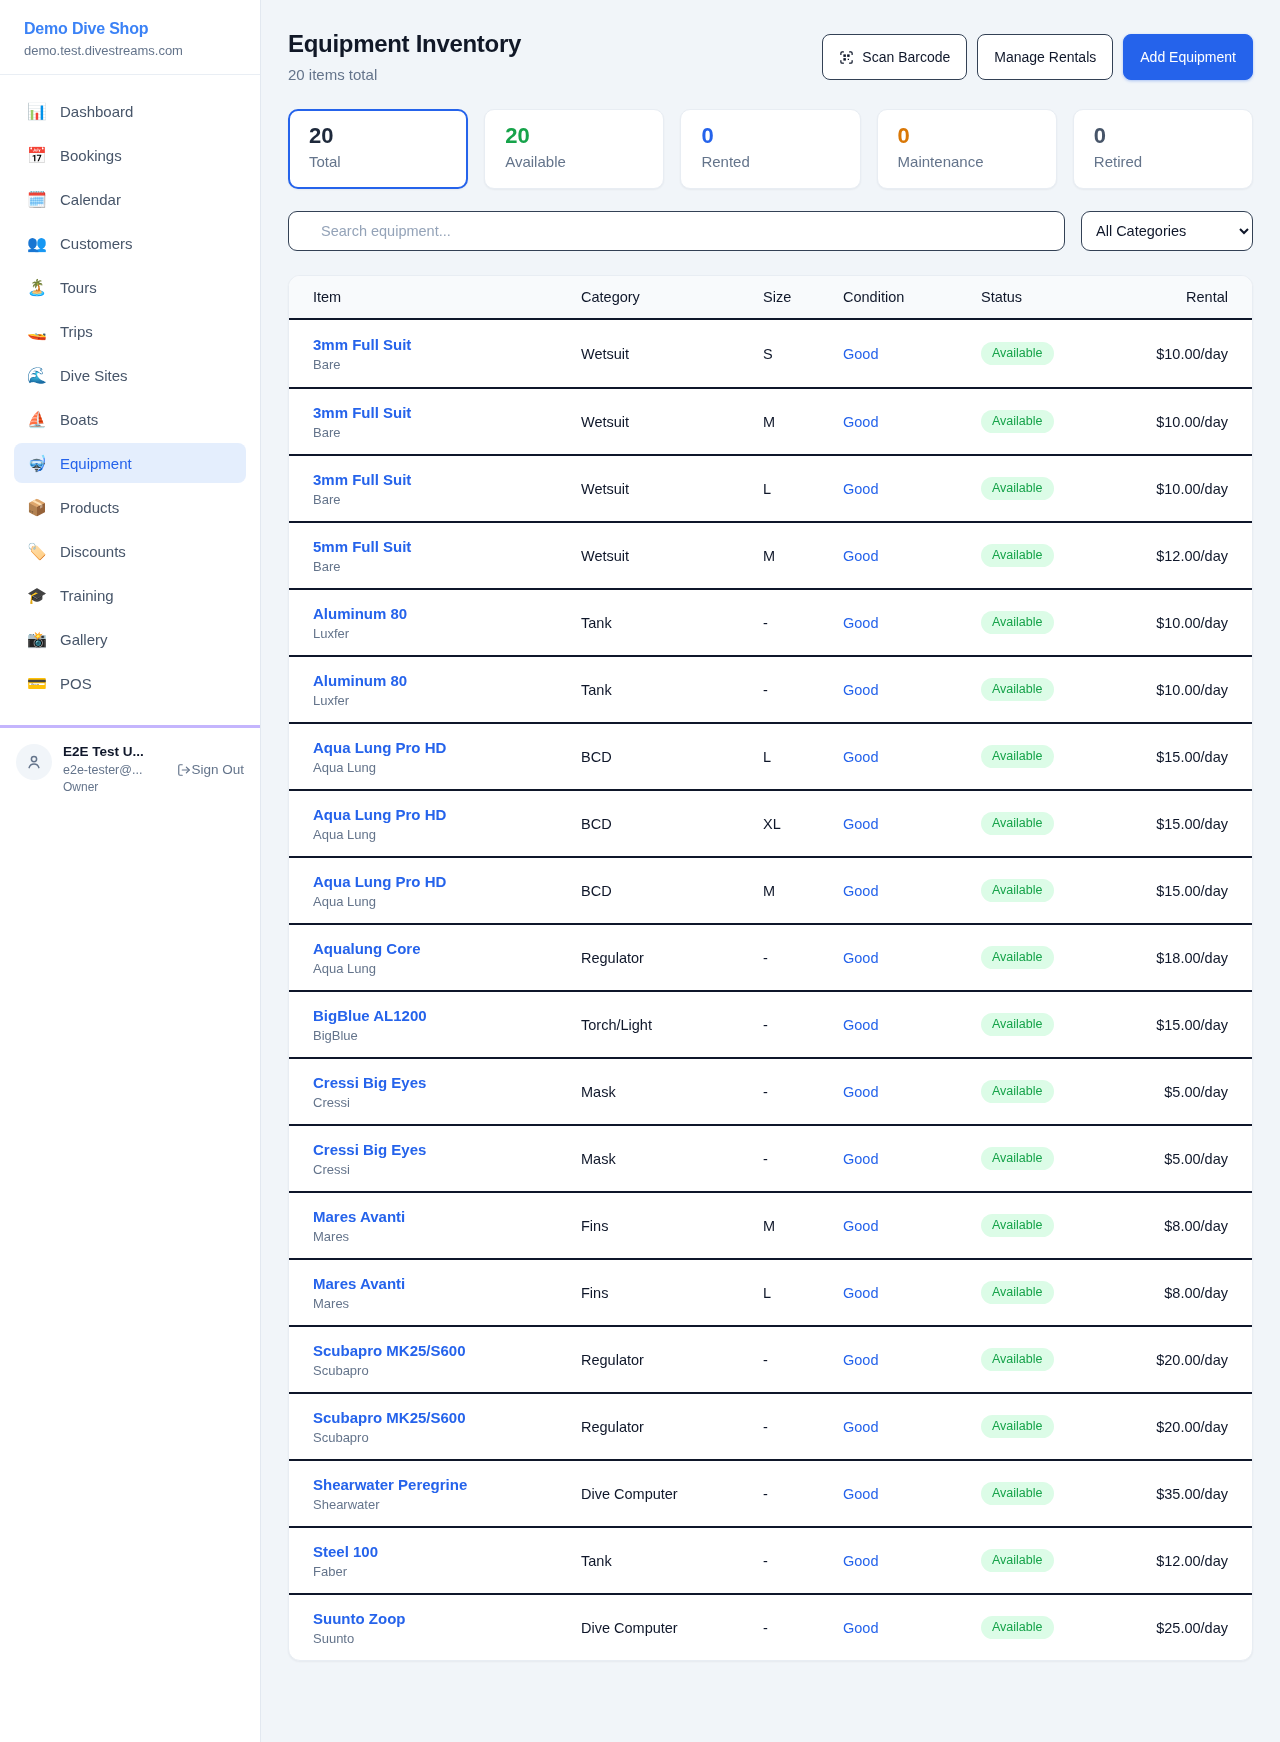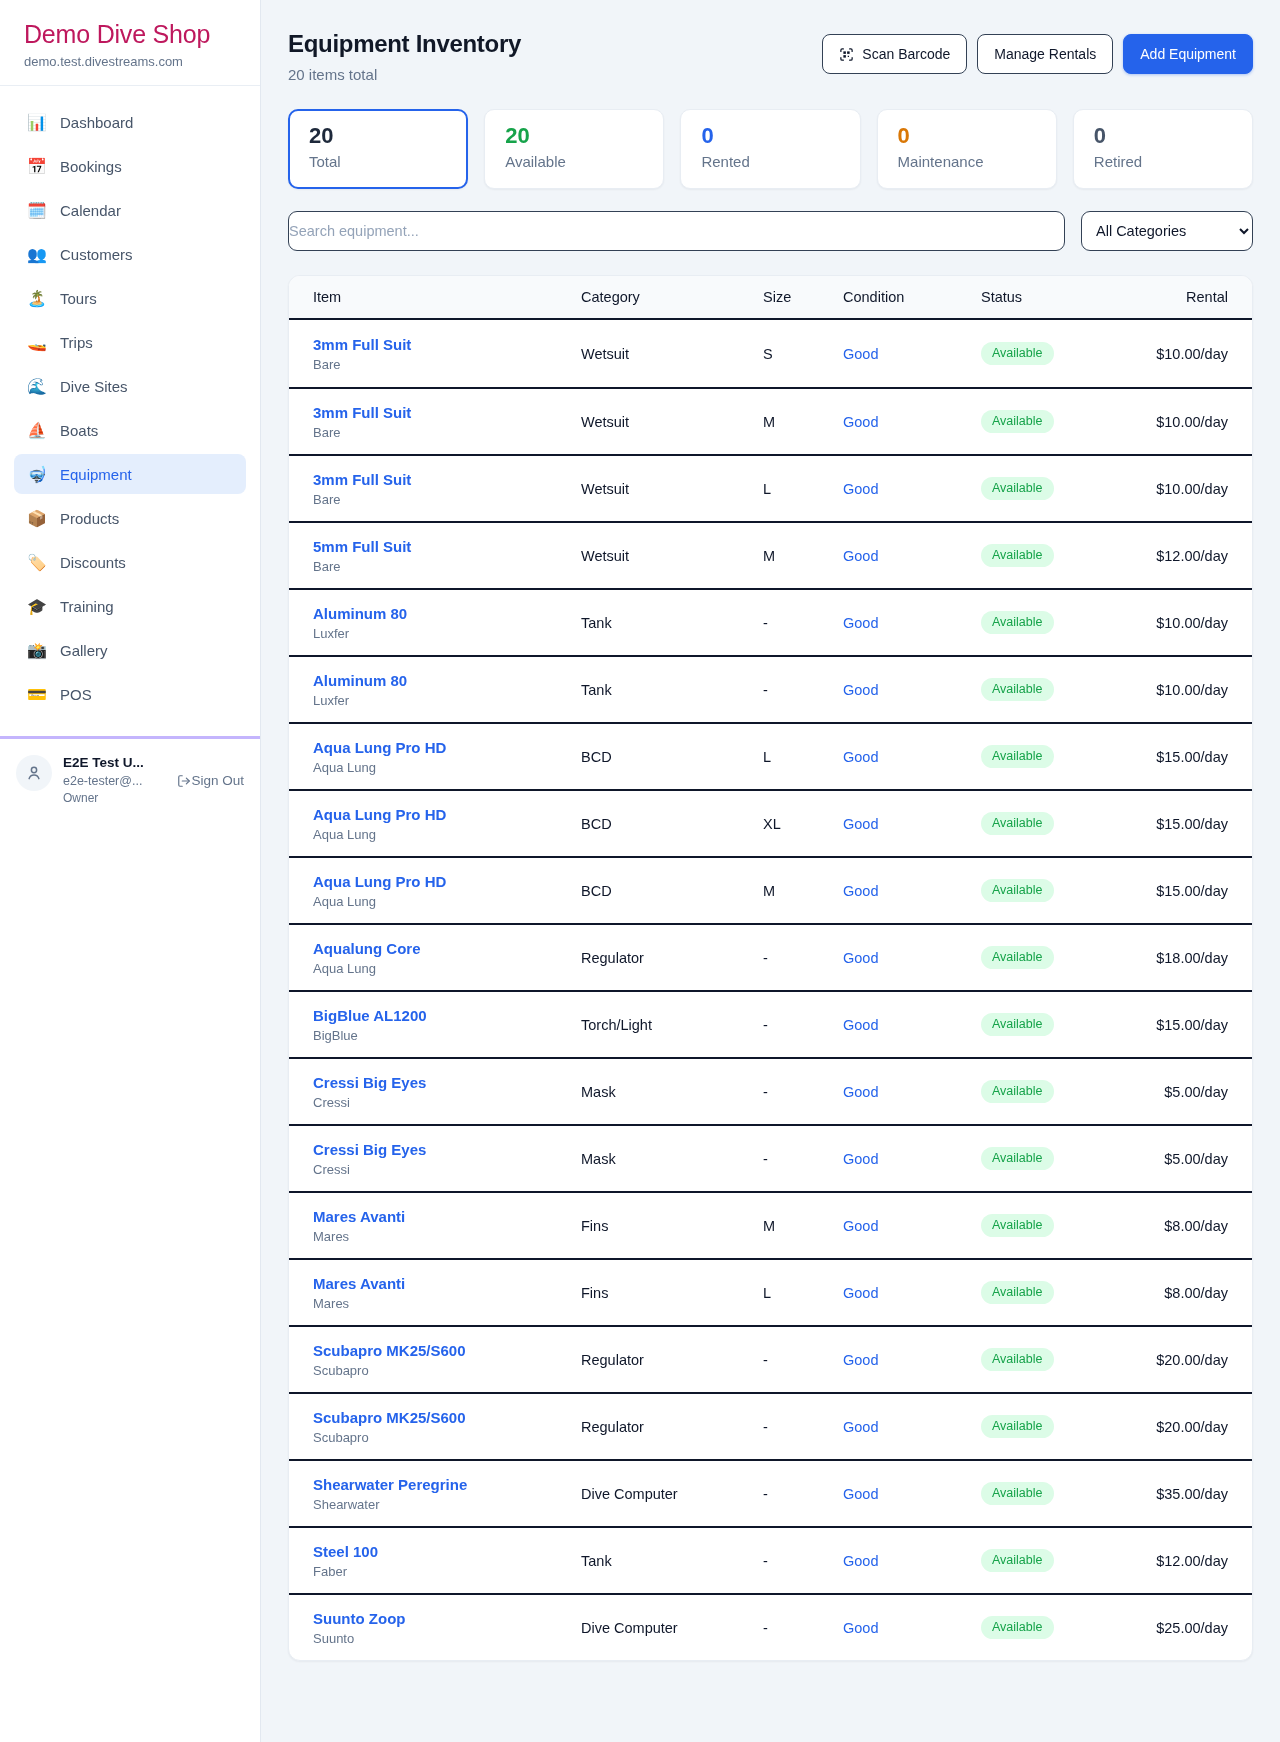--- a/index.html
+++ b/index.html
@@ -9,21 +9,21 @@
     background:#F1F5F9; color:#0F172A; min-height:1742px;
   }
   .app { display:flex; align-items:stretch; min-height:1742px; }
 
   
   .sidebar {
     width:261px; flex:0 0 261px; background:#FFFFFF;
     border-right:1px solid #E2E8F0; display:flex; flex-direction:column;
   }
   .brand { padding:20px 24px 16px; border-bottom:1px solid #E9EEF4; }
-  .brand-name { color:#be185d; font-size:25px; font-weight:400; letter-spacing:-.2px; }
+  .brand-name { color:#3b82f6; font-size:16px; font-weight:700; letter-spacing:-.2px; }
   .brand-domain { color:#64748B; font-size:13px; margin-top:5px; }
   .nav { padding:16px 14px 8px; }
   .nav-item {
     display:flex; align-items:center; gap:13px; height:40px; margin-bottom:4px;
     padding:0 13px; border-radius:8px; cursor:pointer; color:#475569;
     font-size:15px; text-decoration:none;
   }
   .nav-item.active { background:#E4EEFD; color:#2563EB; font-weight:500; }
   .nav-icon { width:20px; font-size:16px; text-align:center; flex:0 0 20px; }
   .user-box {
@@ -44,21 +44,21 @@
   }
   .user-role { font-size:12px; color:#64748B; margin-top:3px; }
 
   
   .main { flex:1; padding:30px 27px 32px; min-width:0; }
   .page-head { display:flex; align-items:flex-start; justify-content:space-between; }
   .page-title { font-size:24px; font-weight:700; letter-spacing:-.3px; color:#111827; }
   .page-sub { font-size:15px; color:#64748B; margin-top:8px; }
   .head-actions { display:flex; gap:10px; margin-top:4px; }
   .btn {
-    height:40px; border-radius:8px; padding:0 16px; font-size:14px; font-weight:500;
+    height:46px; border-radius:8px; padding:0 16px; font-size:14px; font-weight:500;
     display:inline-flex; align-items:center; gap:8px; cursor:pointer; font-family:inherit;
   }
   .btn-outline { background:#FFFFFF; border:1px solid #334155; color:#0F172A; }
   .btn-primary { background:#2563EB; border:1px solid #2563EB; color:#FFFFFF;
                  box-shadow:0 1px 3px rgba(37,99,235,.35); }
 
   
   .stats { display:flex; gap:16px; margin-top:26px; }
   .stat-card {
     flex:1; background:#FFFFFF; border:1px solid #E8EDF3; border-radius:10px;
@@ -69,21 +69,21 @@
   .stat-value { font-size:22px; font-weight:700; }
   .stat-value.dark { color:#1E293B; } .stat-value.green { color:#16A34A; }
   .stat-value.blue { color:#2563EB; } .stat-value.orange { color:#D97706; }
   .stat-value.gray { color:#475569; }
   .stat-label { font-size:15px; color:#64748B; margin-top:4px; }
 
   
   .filters { display:flex; gap:16px; margin-top:22px; }
   .search-input {
     flex:1; height:40px; border:1px solid #334155; border-radius:9px;
-    padding:0 0; font-size:14.5px; font-family:inherit; color:#0F172A; background:#FFFFFF;
+    padding:0 32px; font-size:14.5px; font-family:inherit; color:#0F172A; background:#FFFFFF;
   }
   .search-input::placeholder { color:#94A3B8; }
   .category-select {
     width:172px; height:40px; border:1px solid #334155; border-radius:9px;
     background:#FFFFFF; font-size:14.5px; font-family:inherit; color:#0F172A; padding:0 10px;
   }
 
   
   .table-card {
     margin-top:24px; background:#FFFFFF; border:1px solid #E8EDF3; border-radius:12px;

